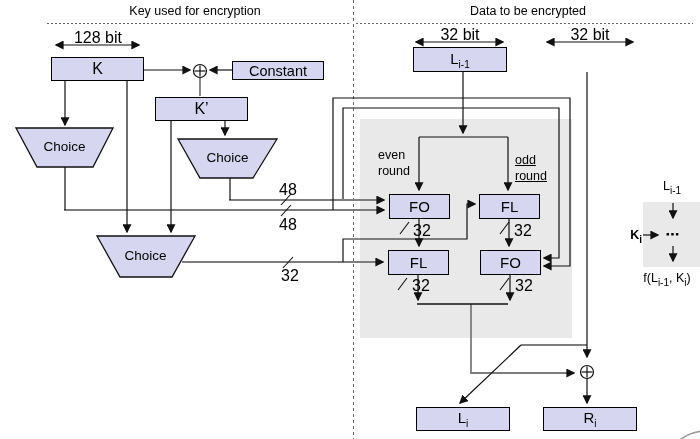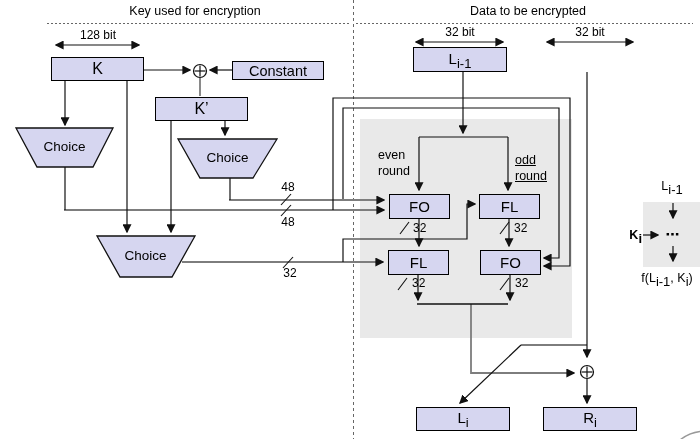--- a/index.html
+++ b/index.html
@@ -1,34 +1,34 @@
 <!DOCTYPE html>
 <html><head>
 <meta charset="utf-8">
 <style>
   html,body{margin:0;padding:0;background:#fff;}
   .stage{
     position:relative;width:700px;height:439px;background:#ffffff;overflow:hidden;
     font-family:"Liberation Sans","DejaVu Sans",sans-serif;color:#000;
   }
   .stage svg{position:absolute;left:0;top:0;}
-  .lbl{position:absolute;font-size:12px;line-height:1.15;white-space:nowrap;}
+  .lbl{position:absolute;font-size:16px;line-height:1.15;white-space:nowrap;}
   .c{text-align:center;}
   .r{text-align:right;}
   .pre{white-space:pre-line;}
   .box{
     position:absolute;background:#d6d6f0;border:1.4px solid #000;
     display:flex;align-items:center;justify-content:center;
     font-size:15px;box-sizing:border-box;
   }
   .box .t, .lbl .t{display:inline;}
-  sub{font-size:13px;line-height:1;}
+  sub{font-size:10px;line-height:1;}
   .title{font-size:12.5px;}
   .roundlbl{font-size:12.5px;line-height:16px;}
-  .buslbl{font-size:12px;}
+  .buslbl{font-size:16px;}
   .big{font-size:16px;}
   .mid{font-size:14.5px;}
   .choice{font-size:13.5px;}
   .mini{font-size:12.5px;}
   .dots{font-weight:bold;font-size:14px;letter-spacing:1px;}
 </style>
 </head>
 <body>
 
 <div class="stage">

